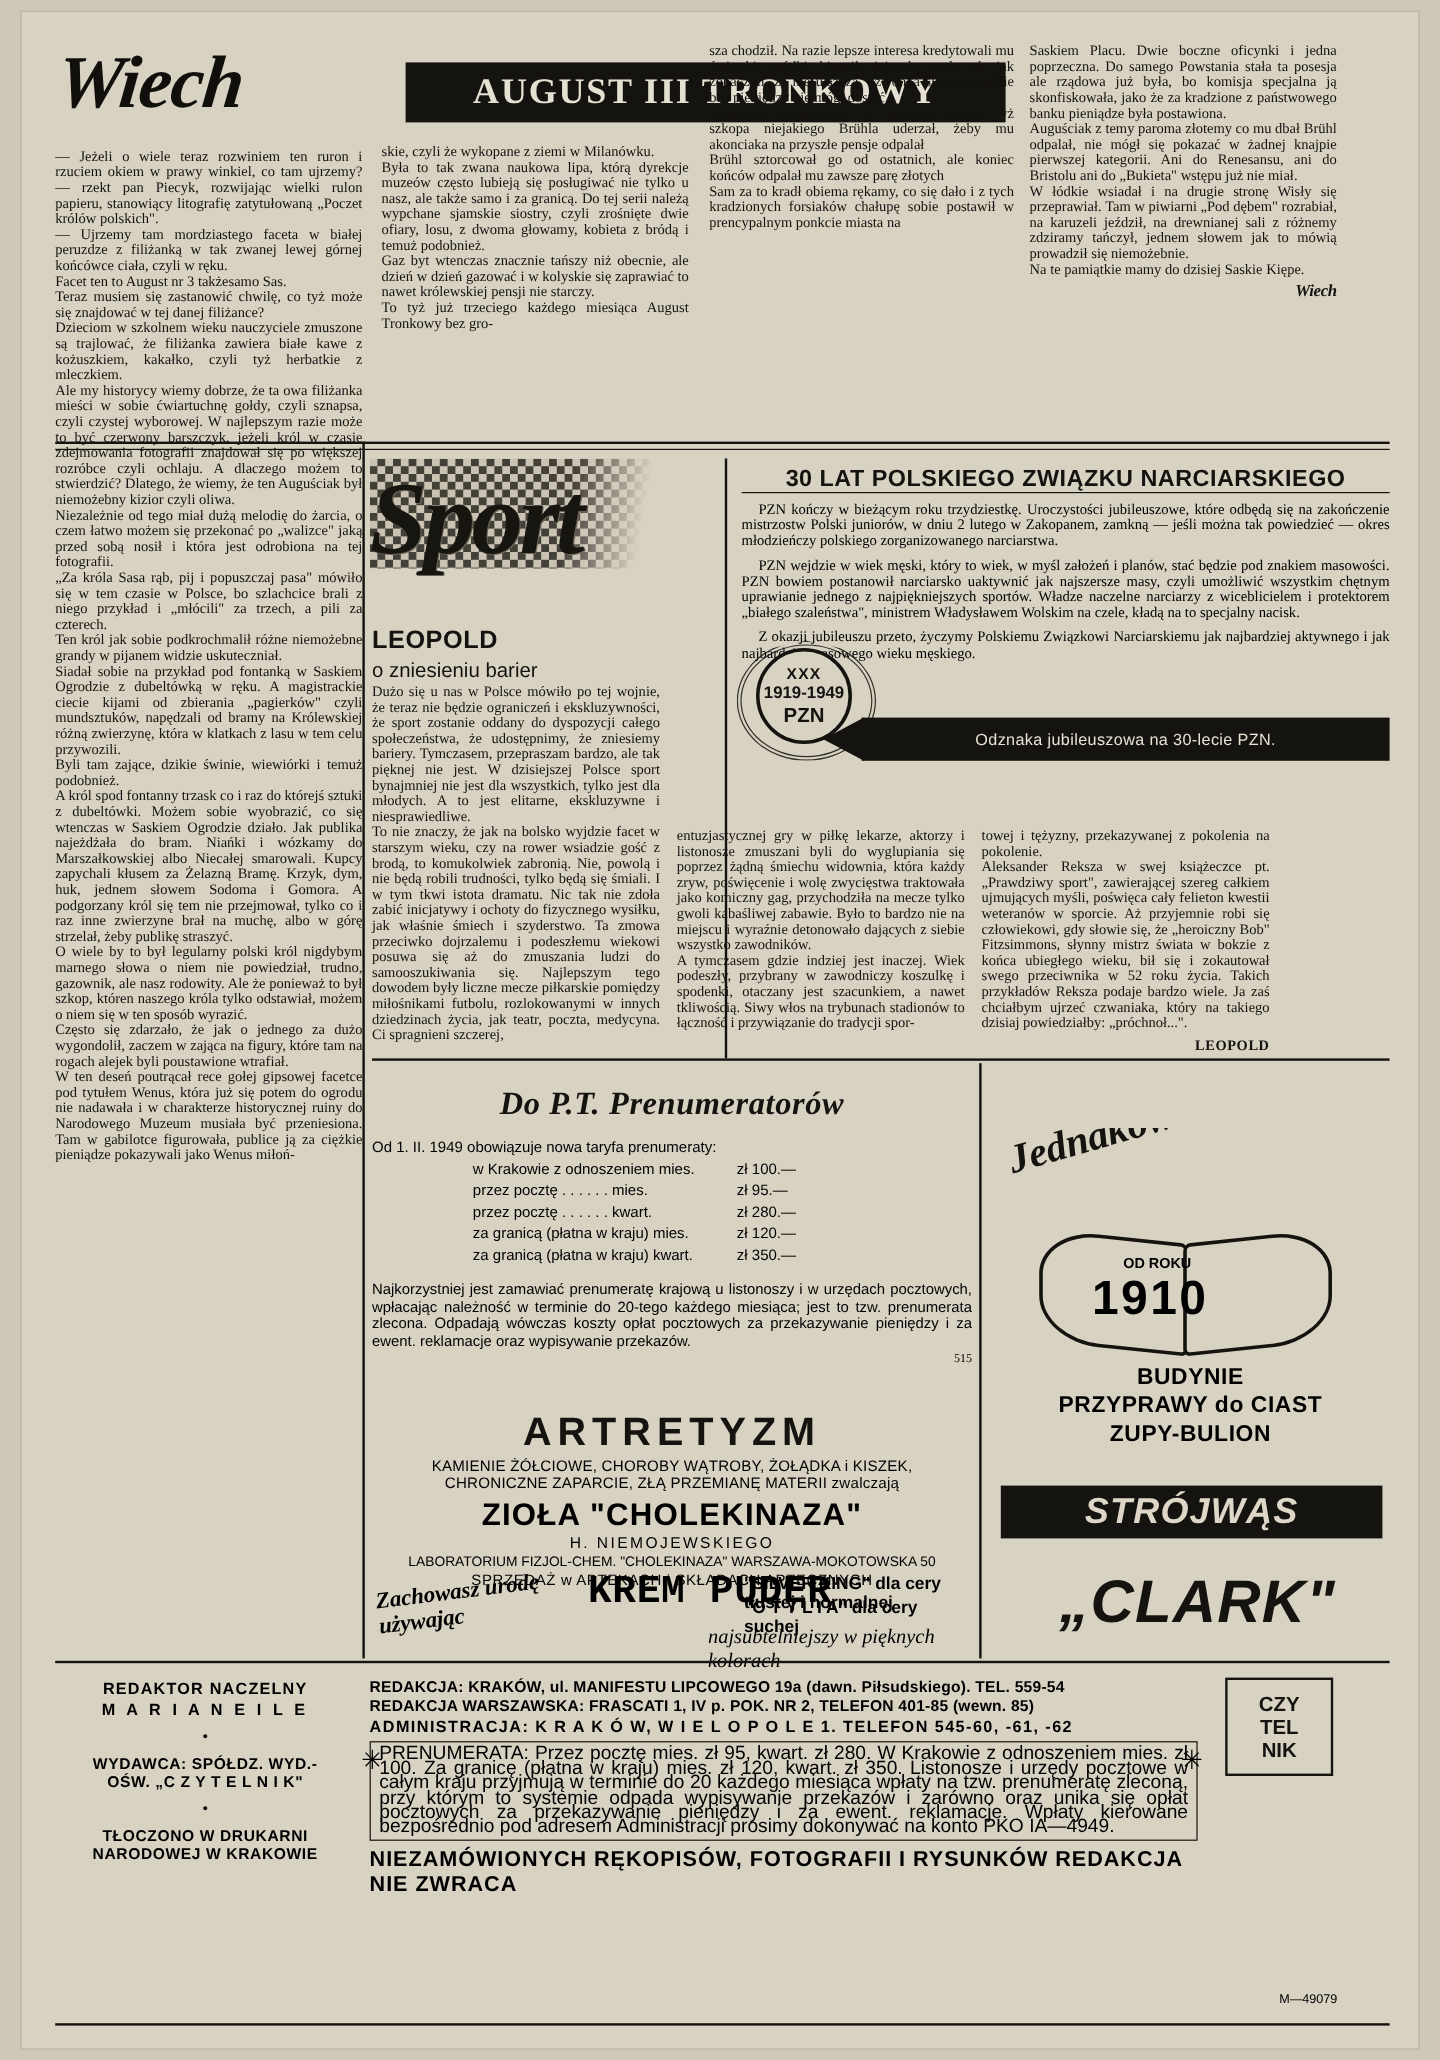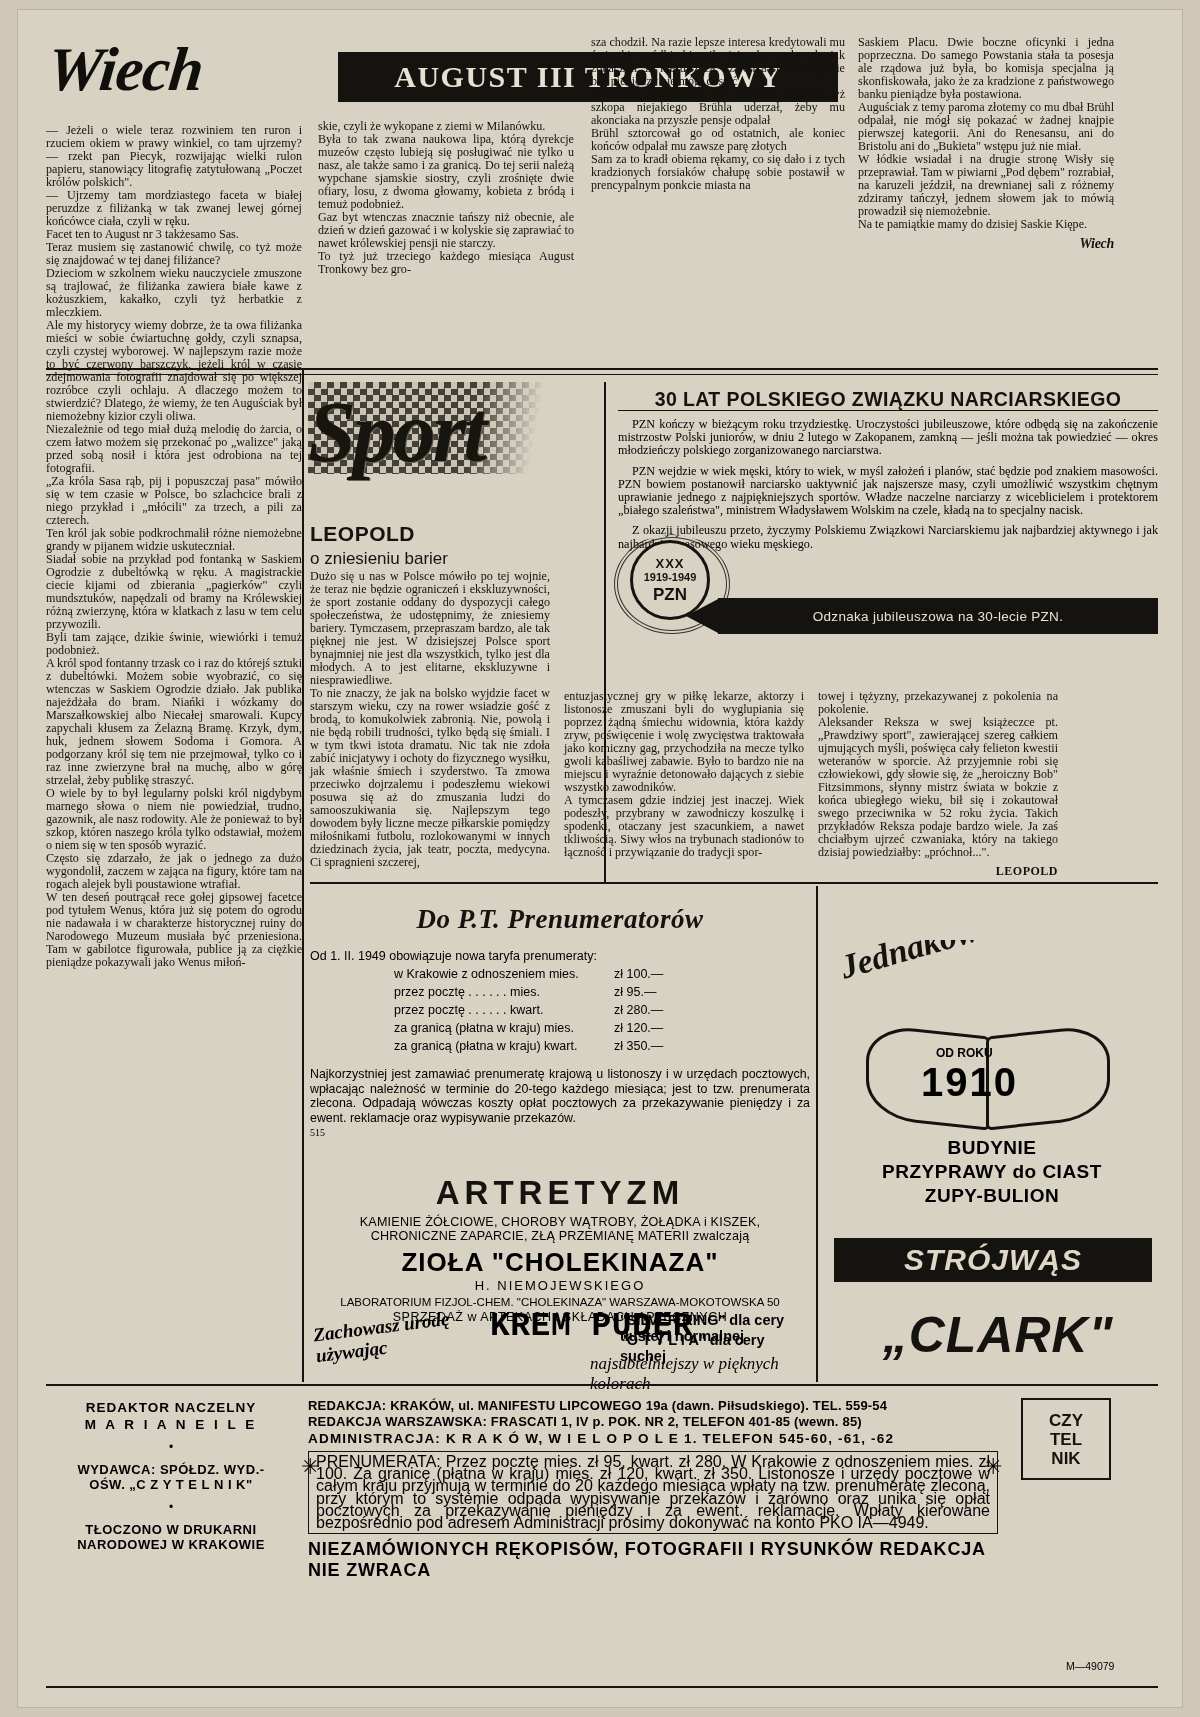--- a/index.html
+++ b/index.html
@@ -86,21 +86,21 @@
   #pzn-emblem{
     position:absolute;left:590px;top:520px;width:120px;height:130px;
   }
   .badge-circle{
     position:absolute;left:22px;top:10px;width:74px;height:74px;border-radius:50%;
     background:#d8d2c3;border:3px solid #15130f;
     display:flex;flex-direction:column;align-items:center;justify-content:center;
     font-family:"Liberation Sans",sans-serif;font-weight:bold;color:#15130f;
   }
   .badge-circle .xxx{font-size:13px;letter-spacing:1px;}
-  .badge-circle .yrs{font-size:11px;}
+  .badge-circle .yrs{font-size:14px;}
   .badge-circle .pzn{font-size:17px;margin-top:2px;}
   .wreath{
     position:absolute;left:6px;top:4px;width:108px;height:92px;
     border:4px double #15130f;border-radius:50%;
     clip-path:polygon(0 35%,18% 8%,50% 0,82% 8%,100% 35%,100% 100%,0 100%);
     opacity:.85;
   }
   #arrow-banner{
     position:absolute;left:700px;top:588px;width:440px;height:36px;
     background:#15130f;color:#e8e2d4;
@@ -122,21 +122,21 @@
   }
   #pren-title{
     text-align:center;font-style:italic;font-weight:bold;font-size:27px;
     letter-spacing:.5px;color:#15130f;margin-top:8px;
   }
   #pren-intro{font-family:"Liberation Sans",sans-serif;font-size:12.5px;margin-top:14px;}
   .prow{font-family:"Liberation Sans",sans-serif;font-size:12.5px;margin:4px 0 0 36px;display:flex;}
   .prow .lbl{width:210px;margin-left:48px;}
   .prow .amt{margin-left:10px;}
   #pren-foot{font-family:"Liberation Sans",sans-serif;font-size:12.4px;line-height:14.5px;margin-top:14px;text-align:justify;}
-  #pren-num{text-align:left;font-size:10px;margin-top:2px;}
+  #pren-num{text-align:right;font-size:10px;margin-top:2px;}
   
   #biblio{position:absolute;left:808px;top:884px;width:332px;}
   #biblio .b1{font-family:"Liberation Sans",sans-serif;font-weight:bold;font-size:14.5px;letter-spacing:.4px;}
   #biblio .b2{font-family:"Liberation Sans",sans-serif;font-weight:bold;font-size:14.5px;letter-spacing:2.5px;margin-top:2px;}
   #biblio .b3{font-family:"Liberation Sans",sans-serif;font-weight:bold;font-size:14.5px;letter-spacing:1.2px;margin-top:2px;}
   
   #ad-jedn{
     position:absolute;left:808px;top:930px;width:332px;height:300px;
     overflow:hidden;
   }
@@ -149,21 +149,21 @@
   #book{
     position:absolute;left:40px;top:90px;width:240px;height:92px;
   }
   #book .page{
     position:absolute;top:0;width:118px;height:88px;background:#d8d2c3;
     border:3px solid #15130f;
   }
   #book .left{left:0;border-radius:40% 6px 6px 40%;transform:skewY(6deg);}
   #book .right{left:120px;border-radius:6px 40% 40% 6px;transform:skewY(-6deg);}
   #book .od{position:absolute;left:70px;top:16px;font-family:"Liberation Sans",sans-serif;font-size:12px;font-weight:bold;}
-  #book .yr{position:absolute;left:55px;top:30px;font-family:"Liberation Sans",sans-serif;font-size:40px;font-weight:bold;letter-spacing:2px;}
+  #book .yr{position:absolute;left:44px;top:30px;font-family:"Liberation Sans",sans-serif;font-size:40px;font-weight:bold;letter-spacing:2px;}
   #jedn-lines{position:absolute;left:0;top:196px;width:332px;text-align:center;font-family:"Liberation Sans",sans-serif;font-weight:bold;font-size:19px;line-height:24px;letter-spacing:.5px;}
   #strojwas{
     position:absolute;left:816px;top:1228px;width:318px;height:44px;
     background:#15130f;color:#ded7c8;
     font-family:"Liberation Sans",sans-serif;font-weight:bold;font-style:italic;
     font-size:30px;letter-spacing:1px;display:flex;align-items:center;justify-content:center;
   }
   #clark{
     position:absolute;left:830px;top:1290px;width:300px;height:70px;
     font-family:"Liberation Sans",sans-serif;font-weight:bold;font-style:italic;

